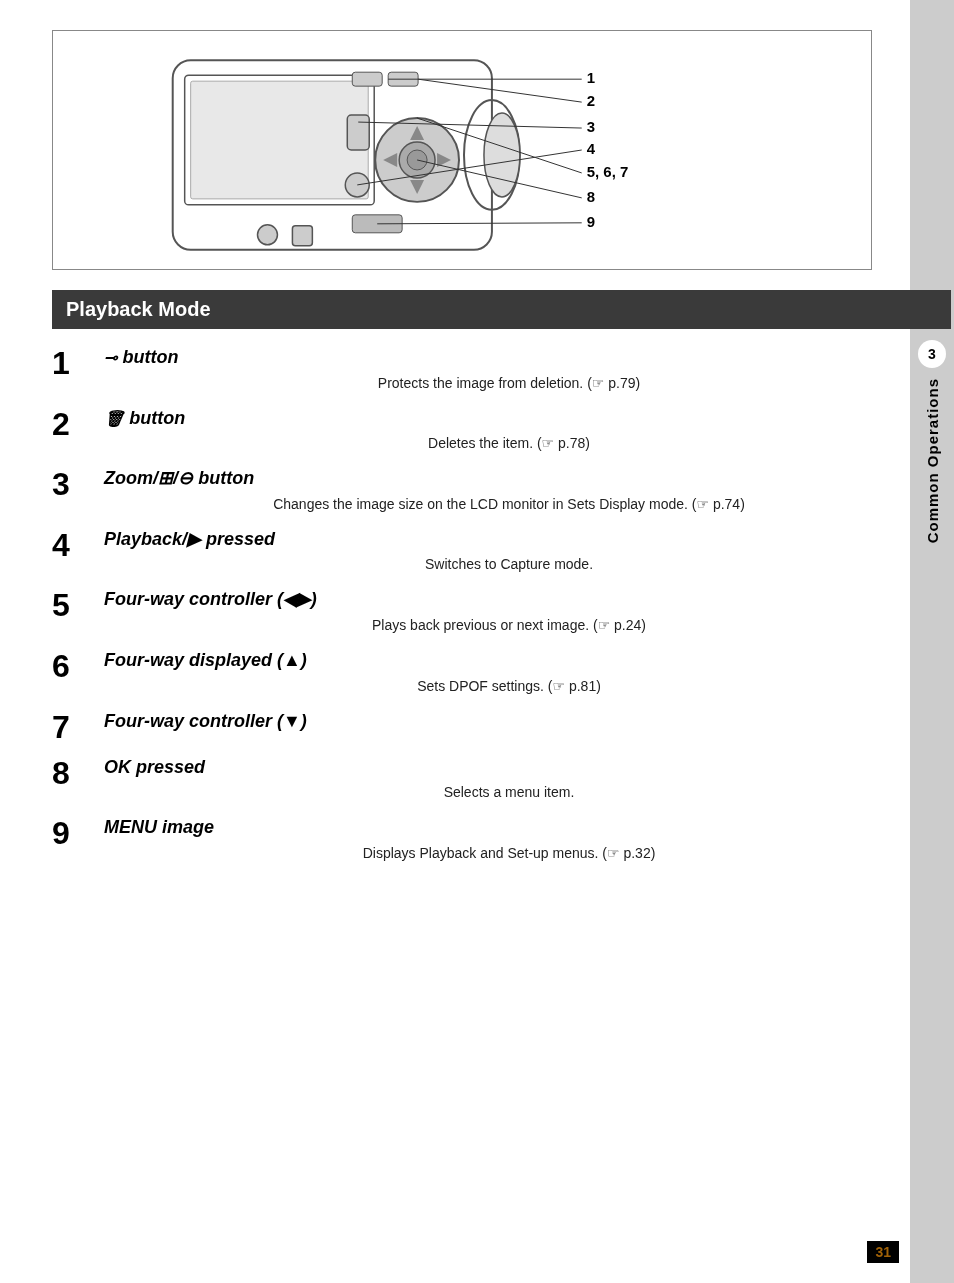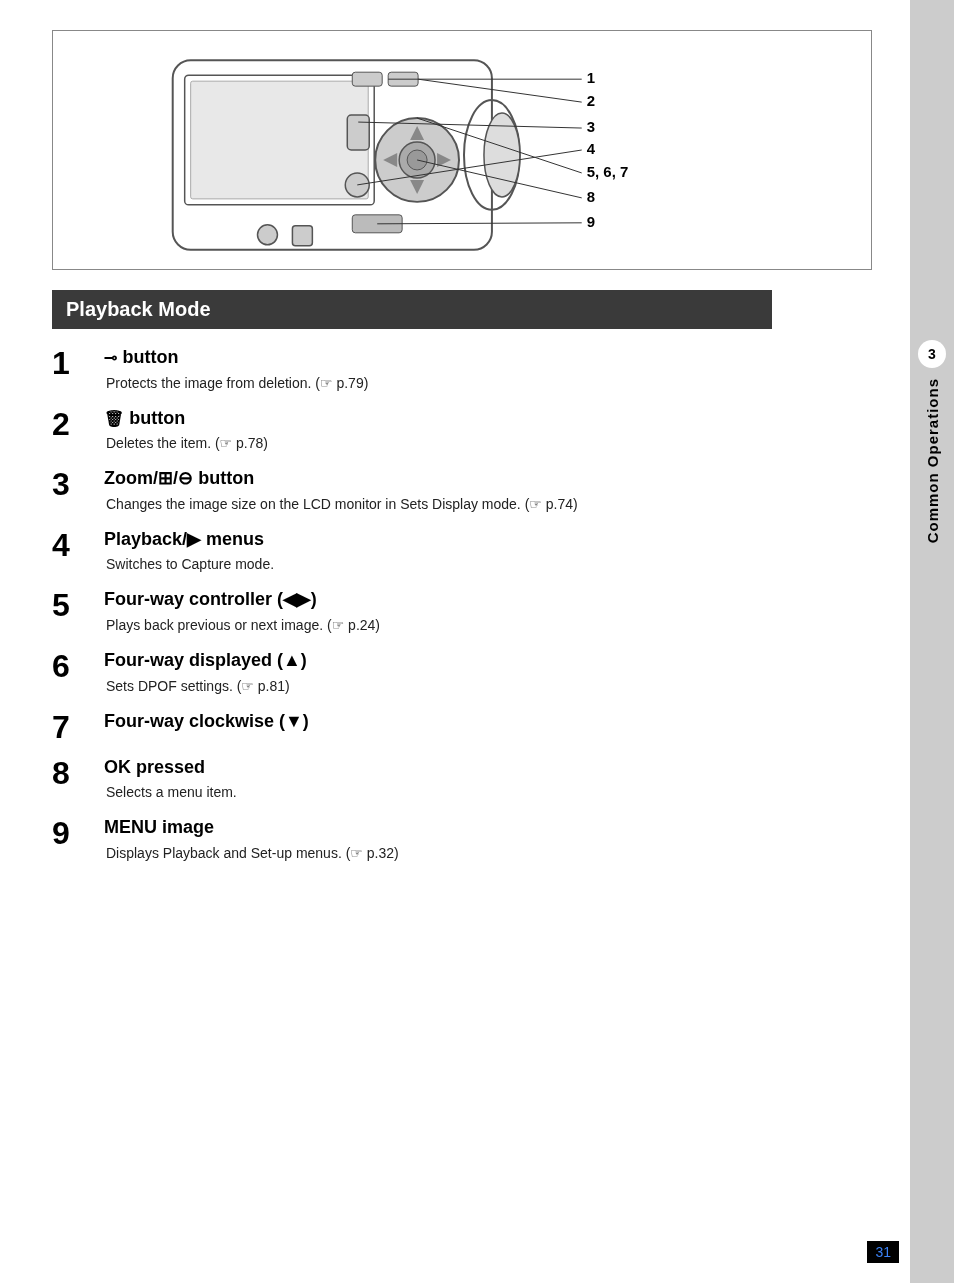--- a/index.html
+++ b/index.html
@@ -33,21 +33,21 @@
     }
 
     
     .section-header {
       background: #3a3a3a;
       color: #ffffff;
       font-size: 20px;
       font-weight: bold;
       padding: 8px 14px;
       margin-bottom: 18px;
-      width: 720px;
+      width: 899px;
     }
 
     
     .item-row {
       display: flex;
       margin-bottom: 14px;
       align-items: flex-start;
     }
 
     .item-number {
@@ -60,27 +60,29 @@
 
     .item-content {
       flex: 1;
     }
 
     .item-title {
       font-size: 18px;
       font-weight: bold;
       margin-bottom: 4px;
       line-height: 1.2;
+      font-style: italic;
     }
 
     .item-desc {
       font-size: 14px;
       color: #222;
       line-height: 1.5;
       margin-left: 2px;
+      text-align: center;
     }
 
     
     .sidebar-tab {
       position: absolute;
       right: 0;
       top: 0;
       width: 44px;
       height: 1283px;
       background: #cccccc;
@@ -113,23 +115,23 @@
       white-space: nowrap;
       color: #000;
     }
 
     
     .page-number {
       position: absolute;
       bottom: 20px;
       right: 55px;
       background: #000;
-      color: #3b82f6;
+      color: #a16207;
       font-size: 14px;
-      font-weight: normal;
+      font-weight: bold;
       padding: 3px 8px;
     }
   </style>
 </head>
 <body>
 
 <div class="sidebar-tab">
   <div class="sidebar-number">3</div>
   <div class="sidebar-text">Common Operations</div>
 </div>
@@ -220,21 +222,21 @@
     <div class="item-number">3</div>
     <div class="item-content">
       <div class="item-title">Zoom/⊞/⊖ button</div>
       <div class="item-desc">Changes the image size on the LCD monitor in Sets Display mode. (☞ p.74)</div>
     </div>
   </div>
 
   <div class="item-row">
     <div class="item-number">4</div>
     <div class="item-content">
-      <div class="item-title">Playback/▶ menus</div>
+      <div class="item-title">Playback/▶ pressed</div>
       <div class="item-desc">Switches to Capture mode.</div>
     </div>
   </div>
 
   <div class="item-row">
     <div class="item-number">5</div>
     <div class="item-content">
       <div class="item-title">Four-way controller (◀▶)</div>
       <div class="item-desc">Plays back previous or next image. (☞ p.24)</div>
     </div>
@@ -244,21 +246,21 @@
     <div class="item-number">6</div>
     <div class="item-content">
       <div class="item-title">Four-way displayed (▲)</div>
       <div class="item-desc">Sets DPOF settings. (☞ p.81)</div>
     </div>
   </div>
 
   <div class="item-row">
     <div class="item-number">7</div>
     <div class="item-content">
-      <div class="item-title">Four-way clockwise (▼)</div>
+      <div class="item-title">Four-way controller (▼)</div>
     </div>
   </div>
 
   <div class="item-row">
     <div class="item-number">8</div>
     <div class="item-content">
       <div class="item-title">OK pressed</div>
       <div class="item-desc">Selects a menu item.</div>
     </div>
   </div>

